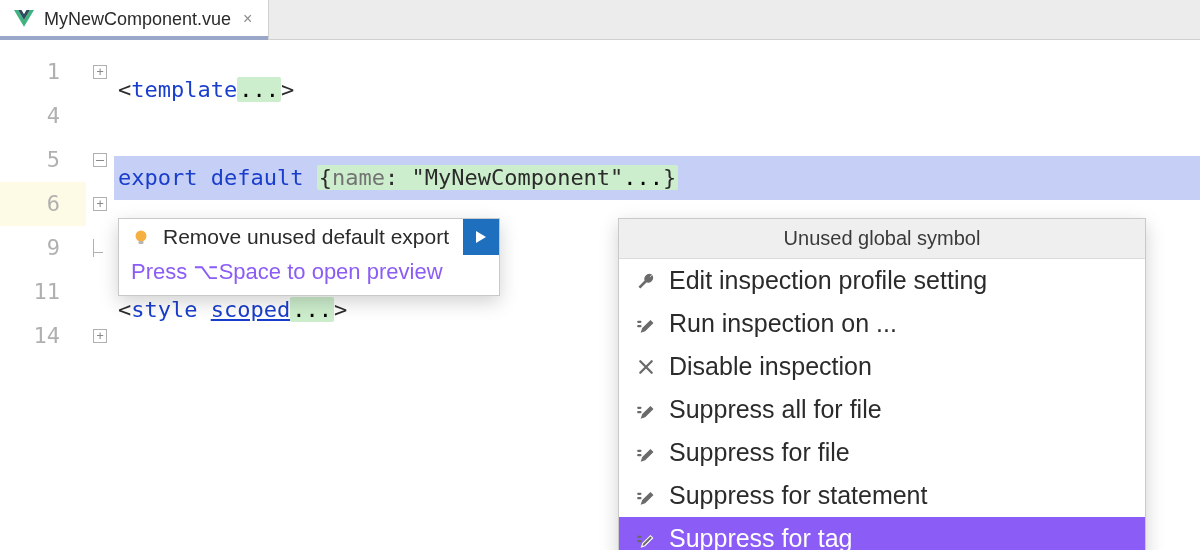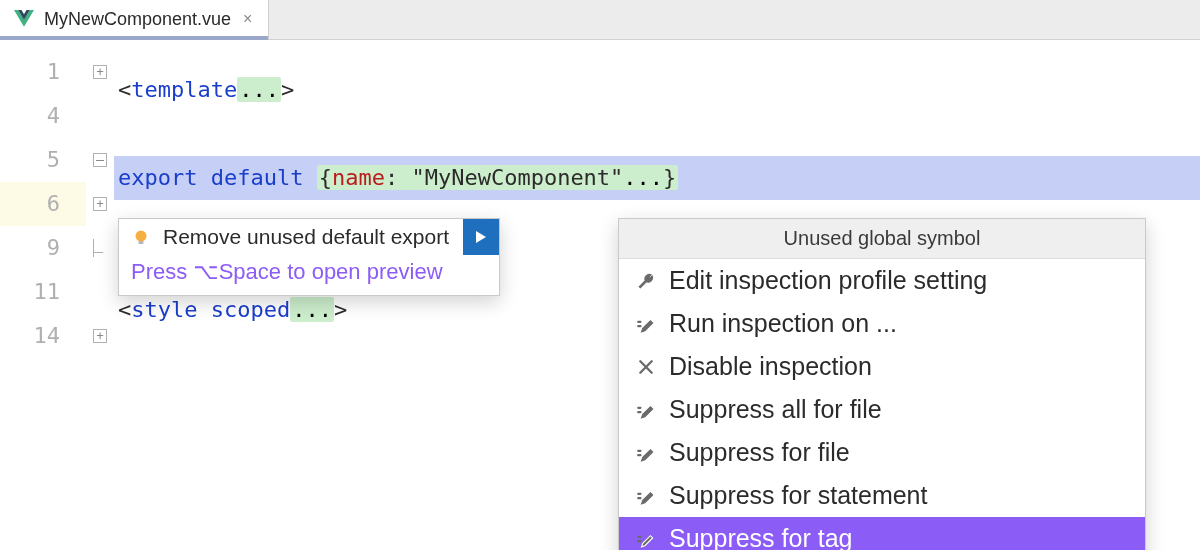--- a/index.html
+++ b/index.html
@@ -122,22 +122,22 @@
     line-height: 44px;
     white-space: pre;
     padding-left: 4px;
   }
   .hl-block {
     background: #c6cff5;
   }
   .tok-punc { color: #2b2b2b; }
   .tok-tag  { color: #1a3ecc; }
   .tok-kw   { color: #1a3ecc; }
-  .tok-attr { color: #1a3ecc; }
-  .tok-ident{ color: #b91c1c; }
+  .tok-attr { color: #1a3ecc; text-decoration: underline; }
+  .tok-ident{ color: #737373; }
   .tok-str  { color: #2b2b2b; }
   .folded   { background: #cdeecd; border-radius: 2px; padding: 0 2px; }
 
   
   .intention {
     position: absolute;
     left: 118px;
     top: 218px;
     background: #fff;
     border: 1px solid #c9c9c9;

